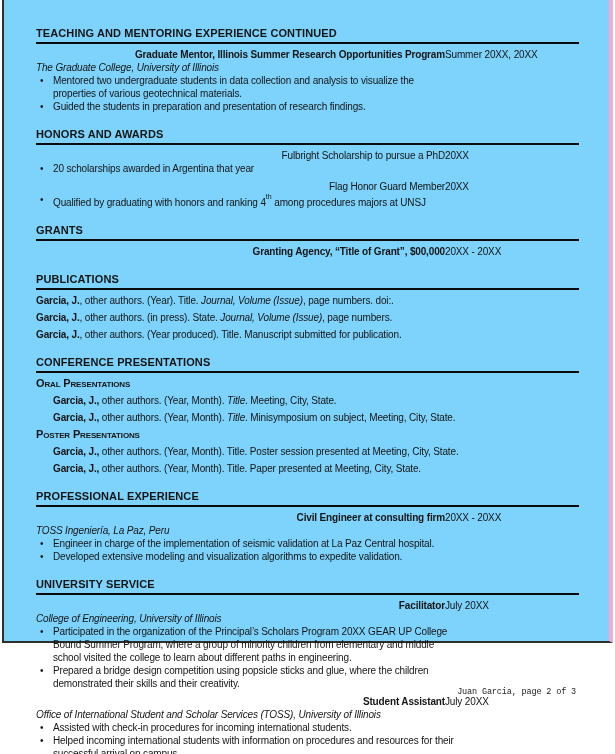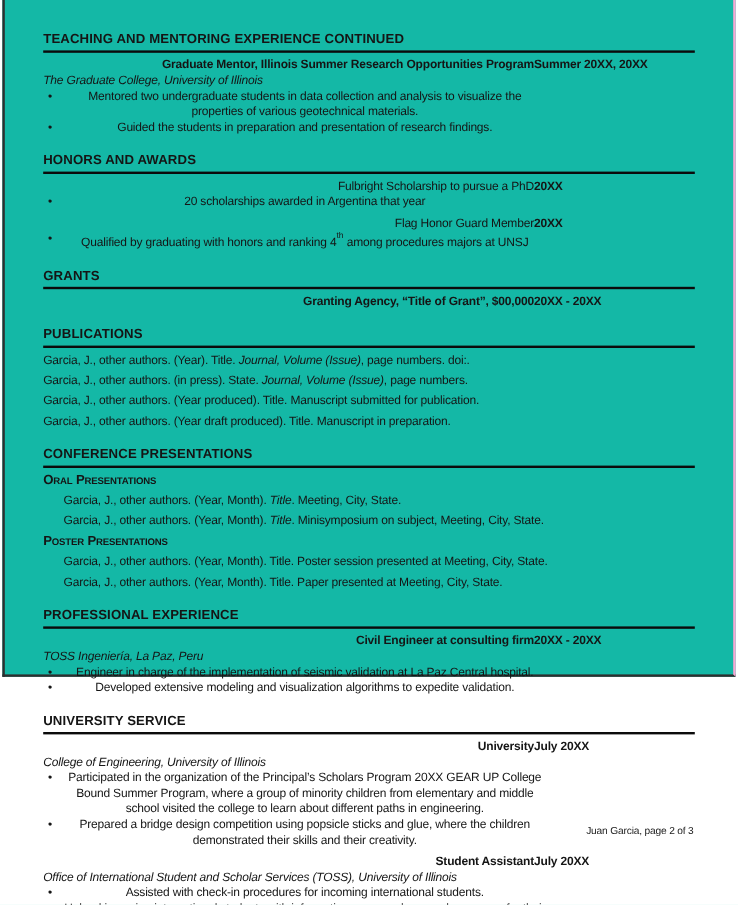--- a/index.html
+++ b/index.html
@@ -8,49 +8,49 @@
     width: 615px; height: 754px;
     font-family: "Liberation Sans", "DejaVu Sans", sans-serif;
     font-size: 10px;
     color: #151515;
     letter-spacing: -0.15px;
     position: relative;
   }
   .page {
     position: absolute;
     left: 0; top: 0;
-    width: 611px; height: 564px;
+    width: 611px; height: 643px;
     margin-left: 2px;
     border-left: 2px solid #2e2e2e;
-    border-right: 2px solid #f9a8d4;
+    border-right: 4px solid #f9a8d4;
     border-bottom: 2px solid #2e2e2e;
-    background: #14b8a6;
+    background: #7dd3fc;
   }
   .content {
     position: absolute;
     left: 32px; top: 27px;
     width: 543px;
   }
   .sec { margin-bottom: 15px; }
   .sec-heading {
     font-size: 11px;
     font-weight: bold;
     letter-spacing: 0.1px;
     line-height: 13px;
     padding-bottom: 2px;
     border-bottom: 2px solid #0b0b0b;
     margin-bottom: 4px;
   }
   .entry { margin-bottom: 5px; }
   .entry-row { display: flex; line-height: 13px; text-align: right; }
   .etitle { font-weight: bold; width: 409px; flex: none; }
   .htitle { font-weight: normal; width: 409px; flex: none; }
-  .edate { font-weight: bold; white-space: nowrap; }
+  .edate { font-weight: normal; white-space: nowrap; }
   .eorg { font-style: italic; line-height: 13px; }
-  ul.bullets { list-style: none; padding-left: 17px; margin: 0; text-align: center; }
+  ul.bullets { list-style: none; padding-left: 17px; margin: 0; }
   ul.bullets li {
     position: relative;
     line-height: 13px;
     max-width: 402px;
   }
   ul.bullets li::before {
     content: "\2022";
     position: absolute;
     left: -13px;
     top: 0;
@@ -63,29 +63,30 @@
     white-space: nowrap;
   }
   .conf-item { margin-left: 17px; }
   .subhead {
     font-variant: small-caps;
     font-weight: bold;
     font-size: 11px;
     line-height: 13px;
     margin: 2px 0 4px 0;
   }
-  .b { font-weight: normal; }
+  .b { font-weight: bold; }
   .i { font-style: italic; }
   sup.sp { font-size: 7px; position: relative; top: -3px; letter-spacing: 0; }
   .footer {
     position: absolute;
     right: 33px;
     top: 687px;
     font-size: 8.5px;
     color: #222;
+    font-family: Liberation Mono, monospace;
   }
 </style>
 </head>
 <body>
 
 <div class="page">
   <div class="content">
 
     <div class="sec">
       <div class="sec-heading">TEACHING AND MENTORING EXPERIENCE CONTINUED</div>
@@ -130,21 +131,20 @@
         <span class="etitle">Granting Agency, “Title of Grant”, $00,000</span>
         <span class="edate">20XX - 20XX</span>
       </div>
     </div>
 
     <div class="sec">
       <div class="sec-heading">PUBLICATIONS</div>
       <p class="pub"><span class="b">Garcia, J.</span><span>, other authors. (Year). Title. </span><span class="i">Journal, Volume (Issue)</span><span>, page numbers. doi:.</span></p>
       <p class="pub"><span class="b">Garcia, J.</span><span>, other authors. (in press). State. </span><span class="i">Journal, Volume (Issue)</span><span>, page numbers.</span></p>
       <p class="pub"><span class="b">Garcia, J.</span><span>, other authors. (Year produced). Title. Manuscript submitted for publication.</span></p>
-      <p class="pub"><span class="b">Garcia, J.</span><span>, other authors. (Year draft produced). Title. Manuscript in preparation.</span></p>
     </div>
 
     <div class="sec">
       <div class="sec-heading">CONFERENCE PRESENTATIONS</div>
       <div class="subhead">Oral Presentations</div>
       <p class="conf-item"><span class="b">Garcia, J.,</span><span> other authors. (Year, Month). </span><span class="i">Title</span><span>. Meeting, City, State.</span></p>
       <p class="conf-item"><span class="b">Garcia, J.,</span><span> other authors. (Year, Month). </span><span class="i">Title</span><span>. Minisymposium on subject, Meeting, City, State.</span></p>
       <div class="subhead">Poster Presentations</div>
       <p class="conf-item"><span class="b">Garcia, J.,</span><span> other authors. (Year, Month). Title. Poster session presented at Meeting, City, State.</span></p>
       <p class="conf-item"><span class="b">Garcia, J.,</span><span> other authors. (Year, Month). Title. Paper presented at Meeting, City, State.</span></p>
@@ -162,21 +162,21 @@
           <li>Engineer in charge of the implementation of seismic validation at La Paz Central hospital.</li>
           <li>Developed extensive modeling and visualization algorithms to expedite validation.</li>
         </ul>
       </div>
     </div>
 
     <div class="sec">
       <div class="sec-heading">UNIVERSITY SERVICE</div>
       <div class="entry">
         <div class="entry-row">
-          <span class="etitle">University</span>
+          <span class="etitle">Facilitator</span>
           <span class="edate">July 20XX</span>
         </div>
         <div class="eorg">College of Engineering, University of Illinois</div>
         <ul class="bullets">
           <li>Participated in the organization of the Principal’s Scholars Program 20XX GEAR UP College Bound Summer Program, where a group of minority children from elementary and middle school visited the college to learn about different paths in engineering.</li>
           <li>Prepared a bridge design competition using popsicle sticks and glue, where the children demonstrated their skills and their creativity.</li>
         </ul>
       </div>
       <div class="entry">
         <div class="entry-row">

